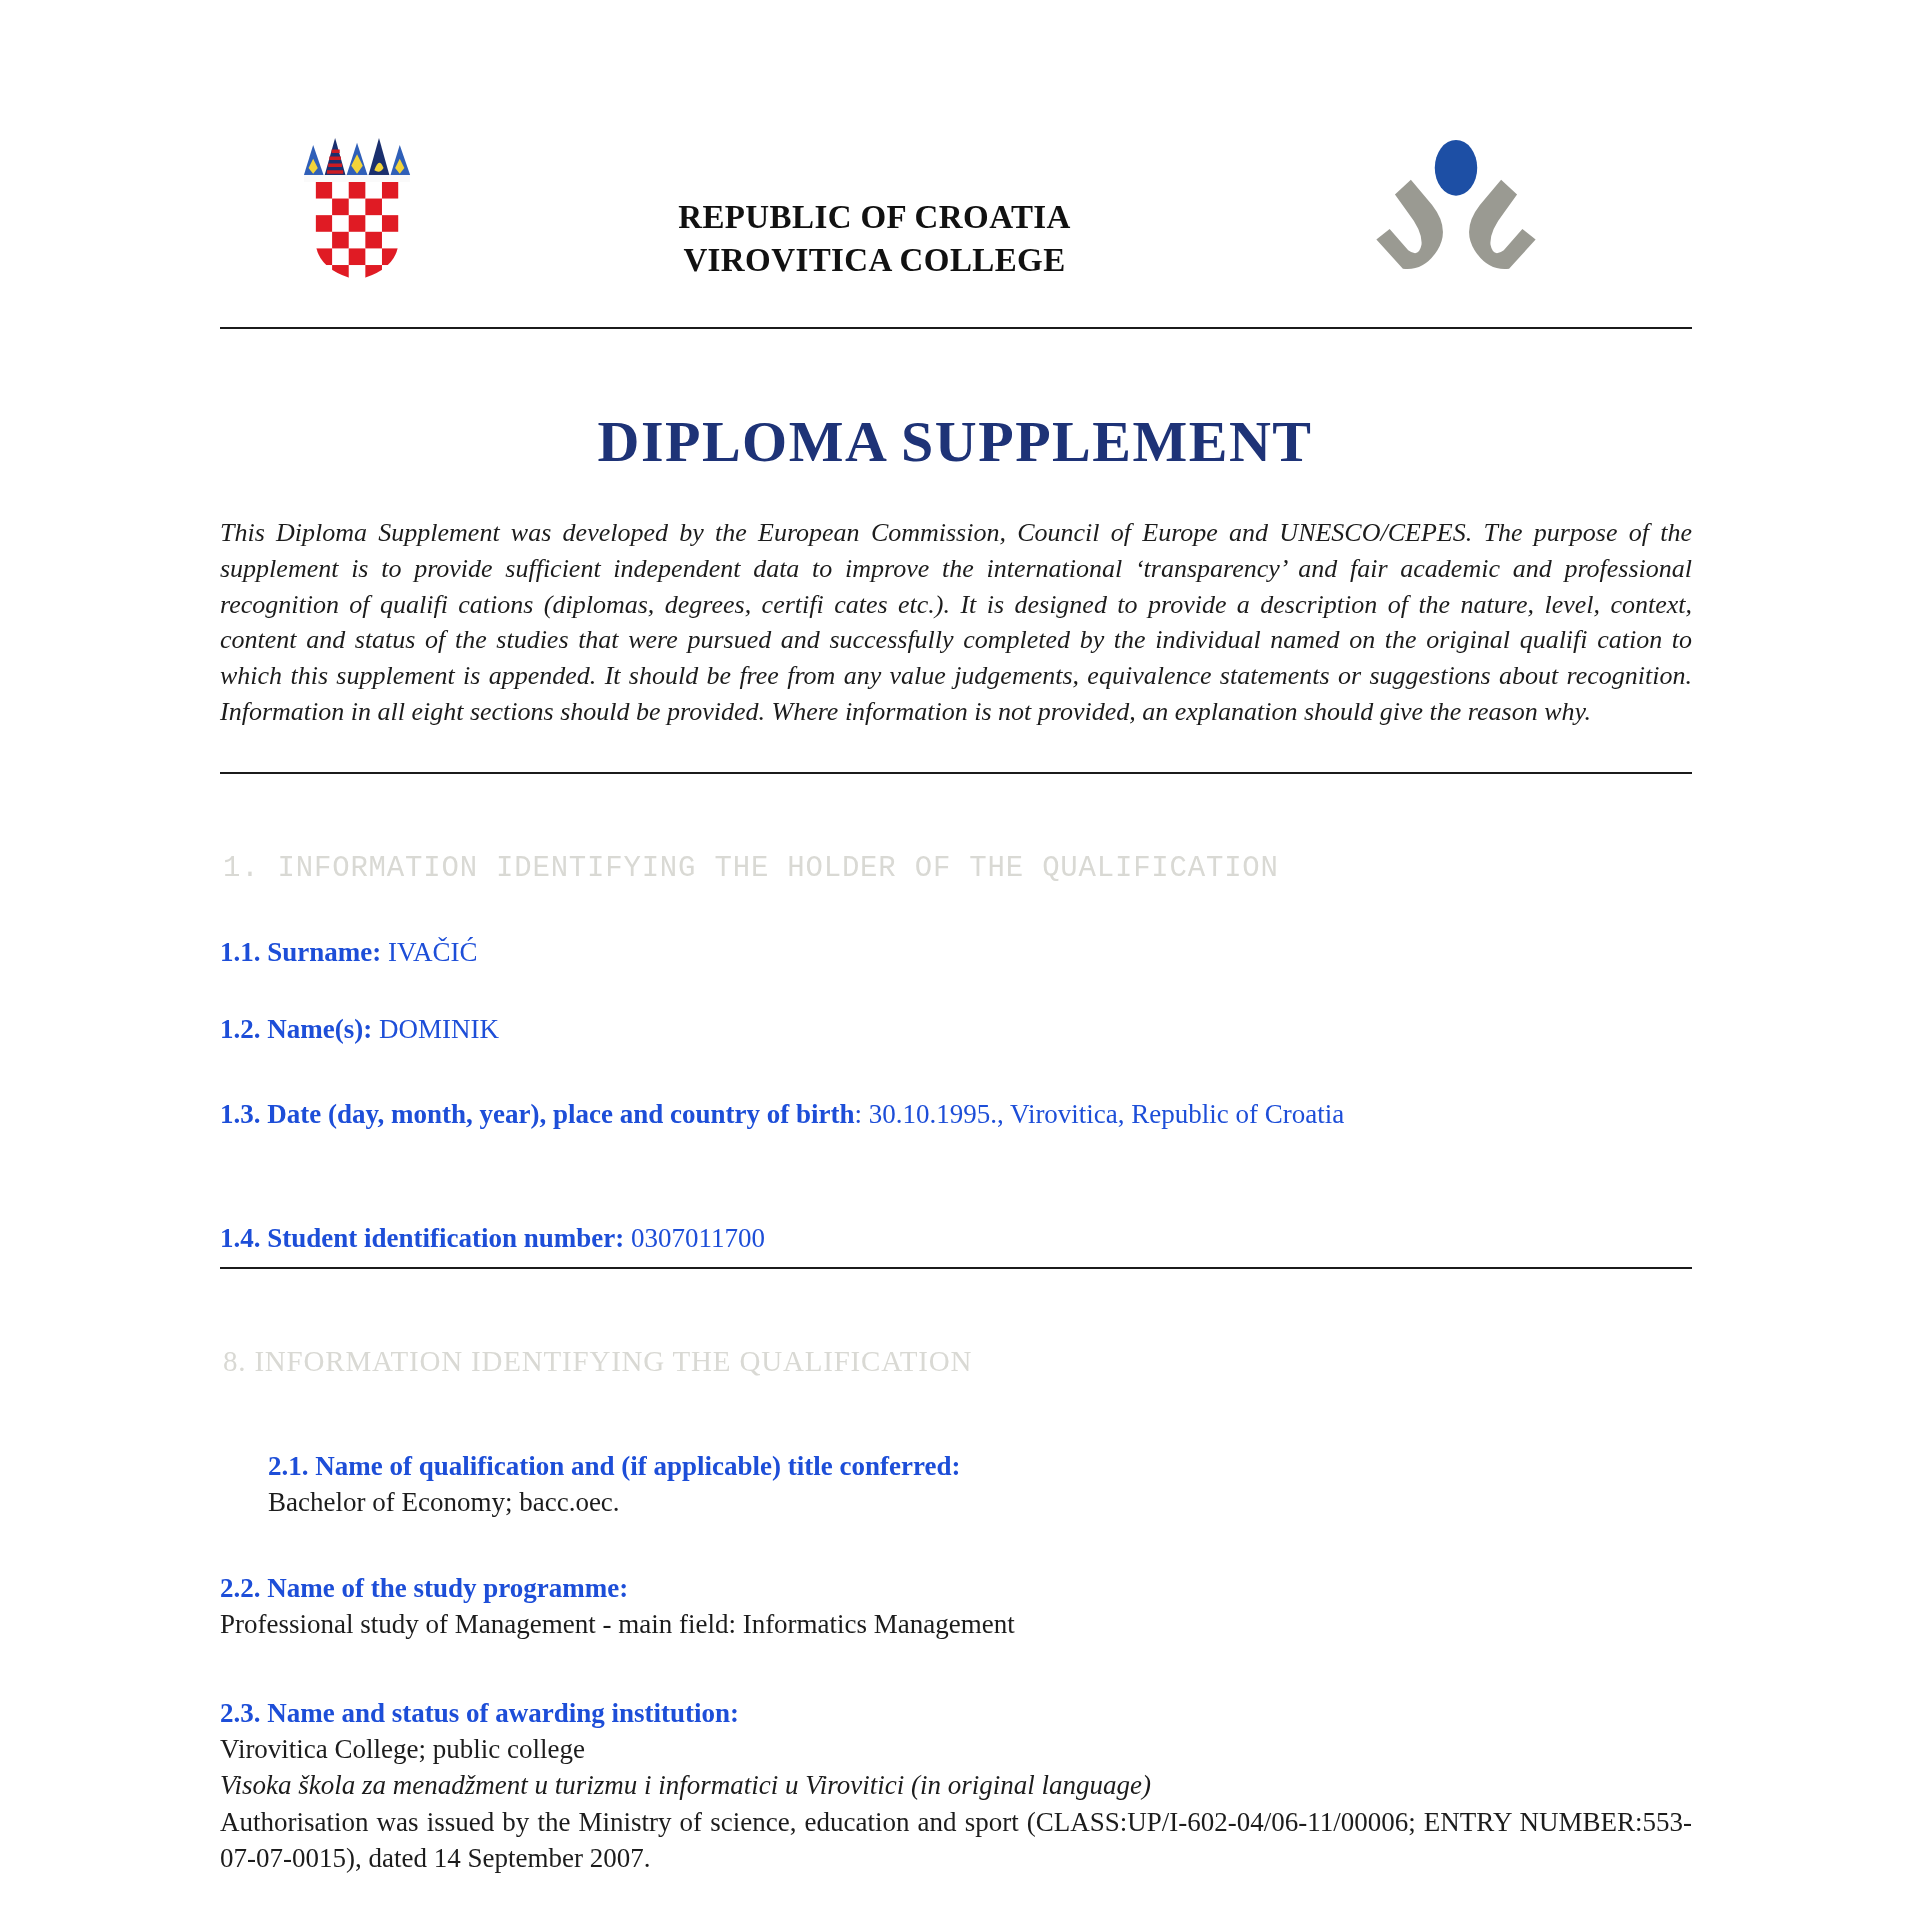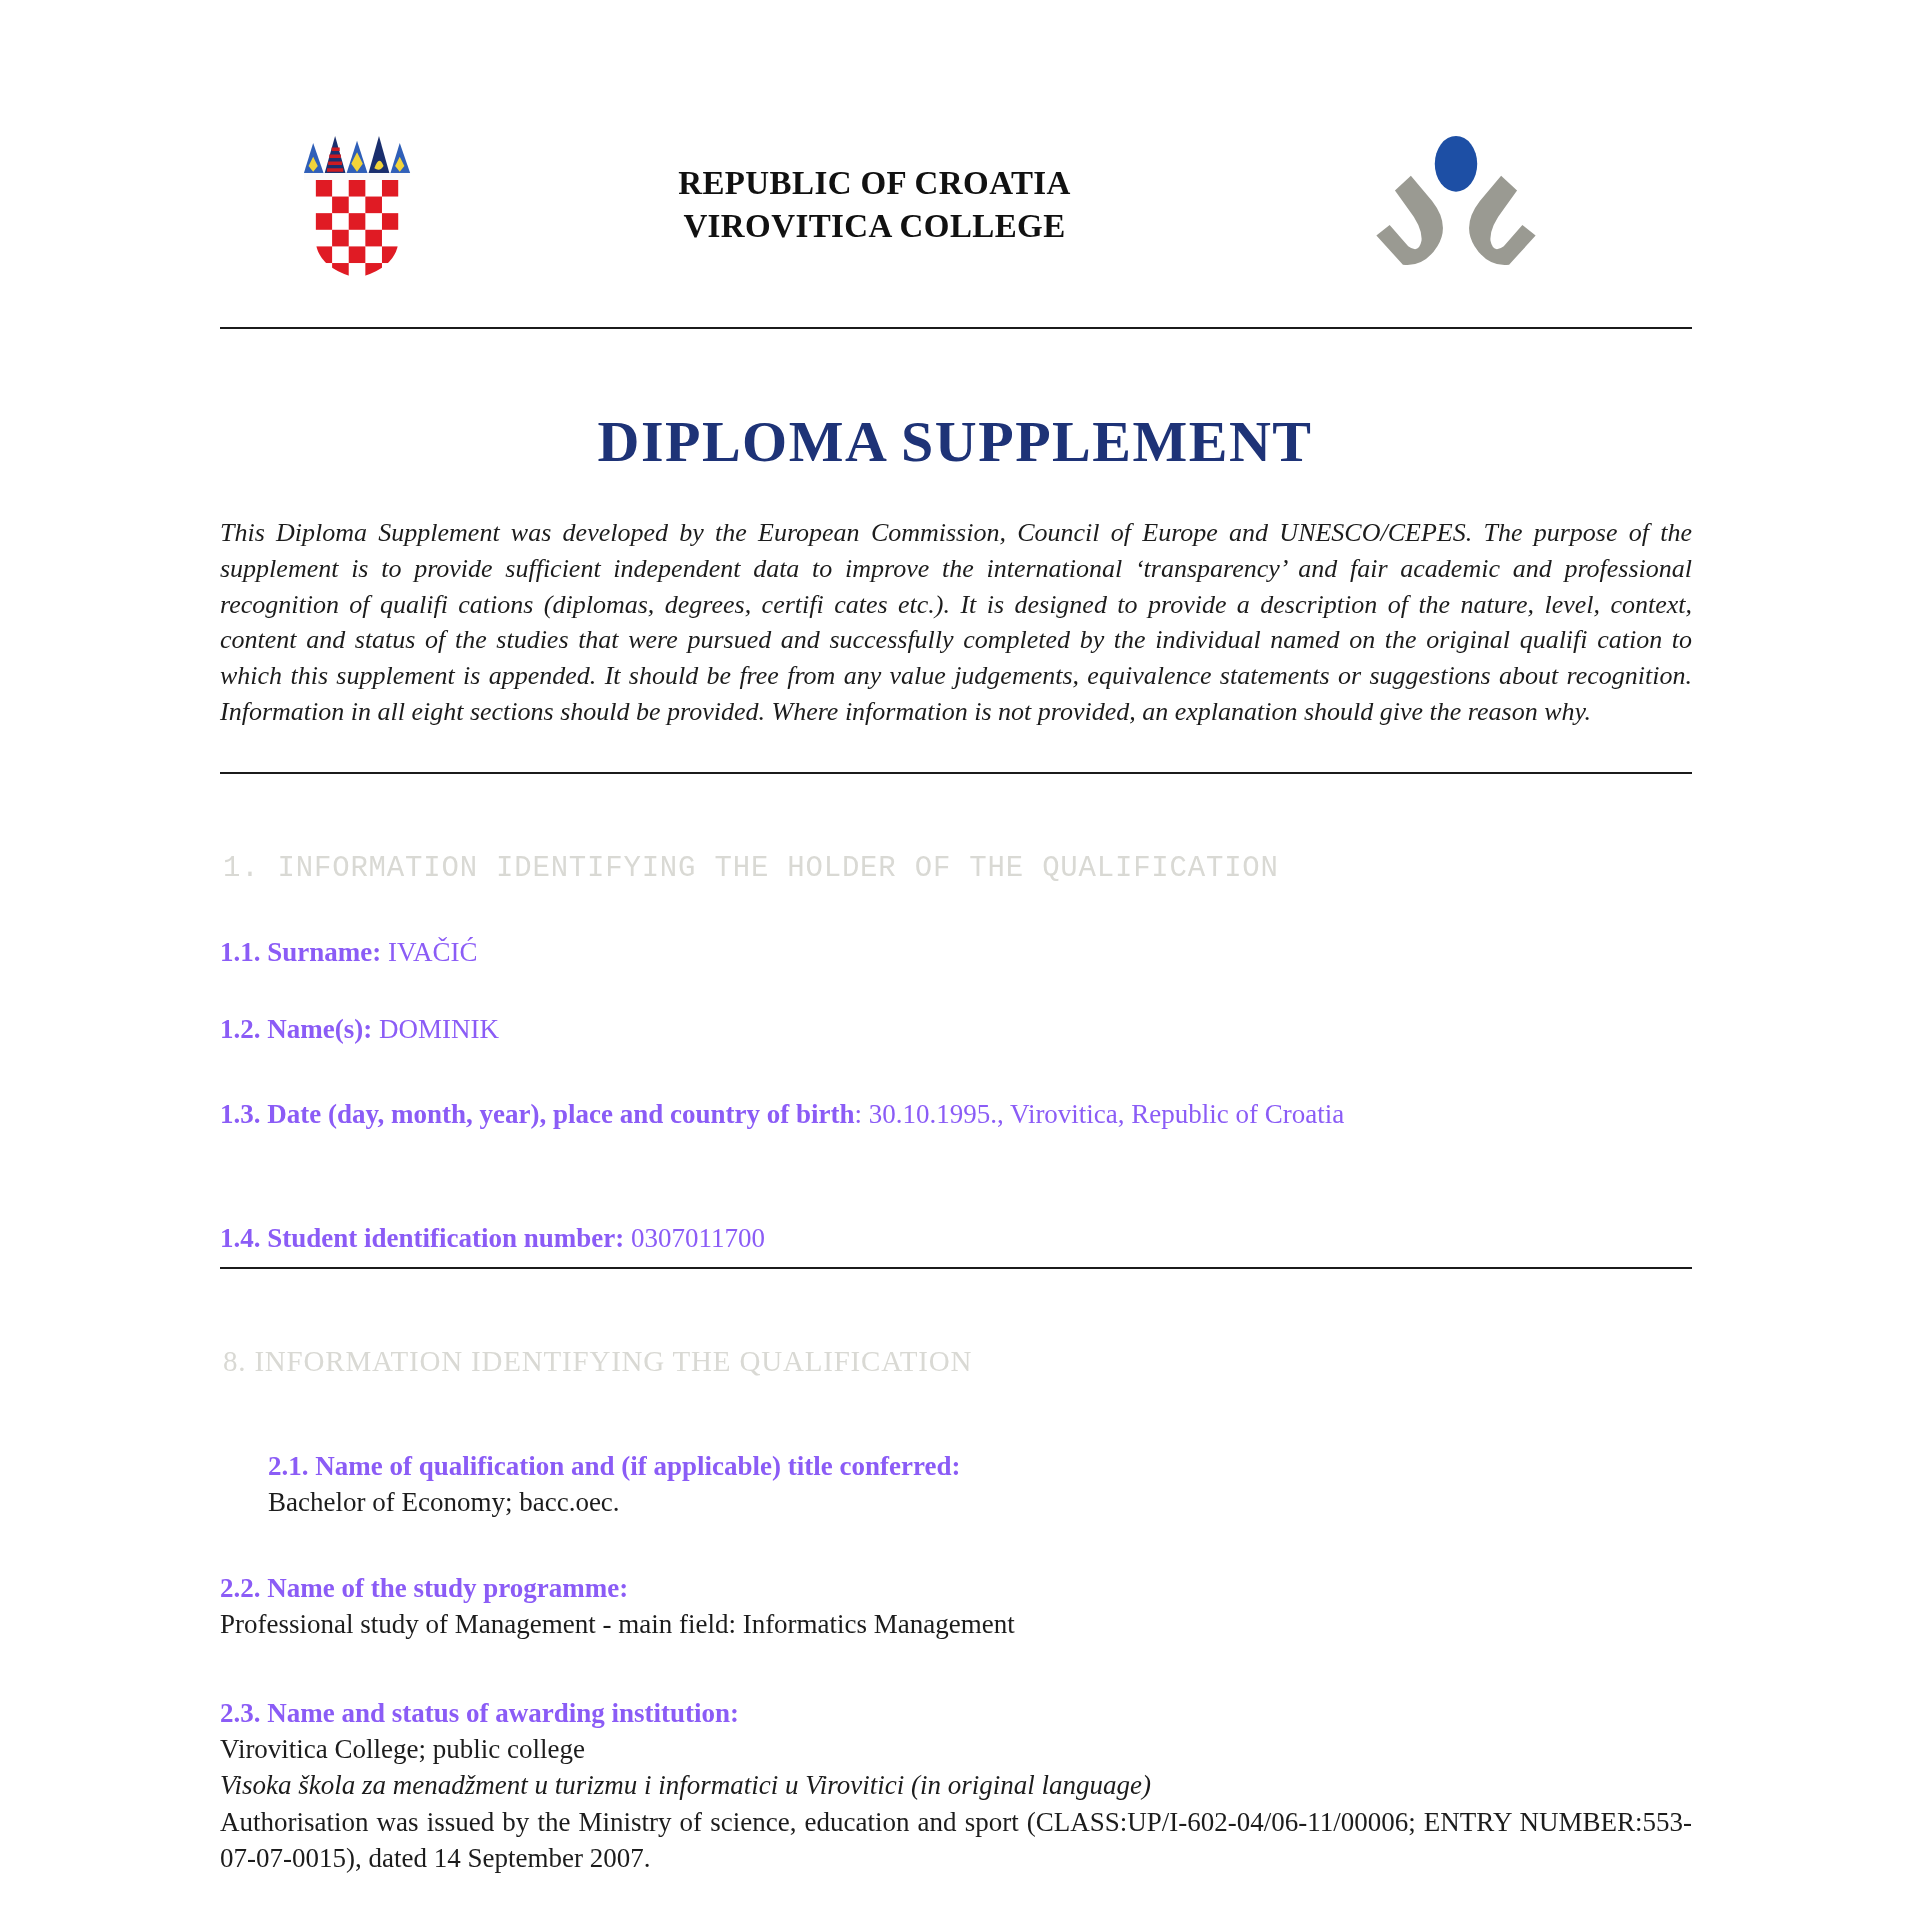--- a/index.html
+++ b/index.html
@@ -28,21 +28,21 @@
   }
 
   
   .header {
     position: absolute;
     left: 216px;
     top: 116px;
     width: 1479px;
     height: 166px;
     display: flex;
-    align-items: center;
+    align-items: flex-end;
     justify-content: space-between;
   }
   .crest-wrap {
     width: 162px;
     display: flex;
     justify-content: flex-start;
     padding-left: 81px;
     padding-top: 7.7px;
   }
   .crest { width: 127px; height: 154px; display:block; }
@@ -110,21 +110,21 @@
     letter-spacing: 0.8px;
     color: #d9d9d4;
     white-space: nowrap;
   }
 
   .block { position: absolute; }
 
   .item {
     font-size: 27px;
     line-height: 1.34;
-    color: #8b5cf6;
+    color: #1d4ed8;
     text-align: justify;
   }
   .item .val { font-weight: normal; }
   .lbl { font-weight: bold; }
   .value-line {
     font-size: 27px;
     line-height: 1.34;
     color: #1c1c1c;
   }
   .italic-line {

